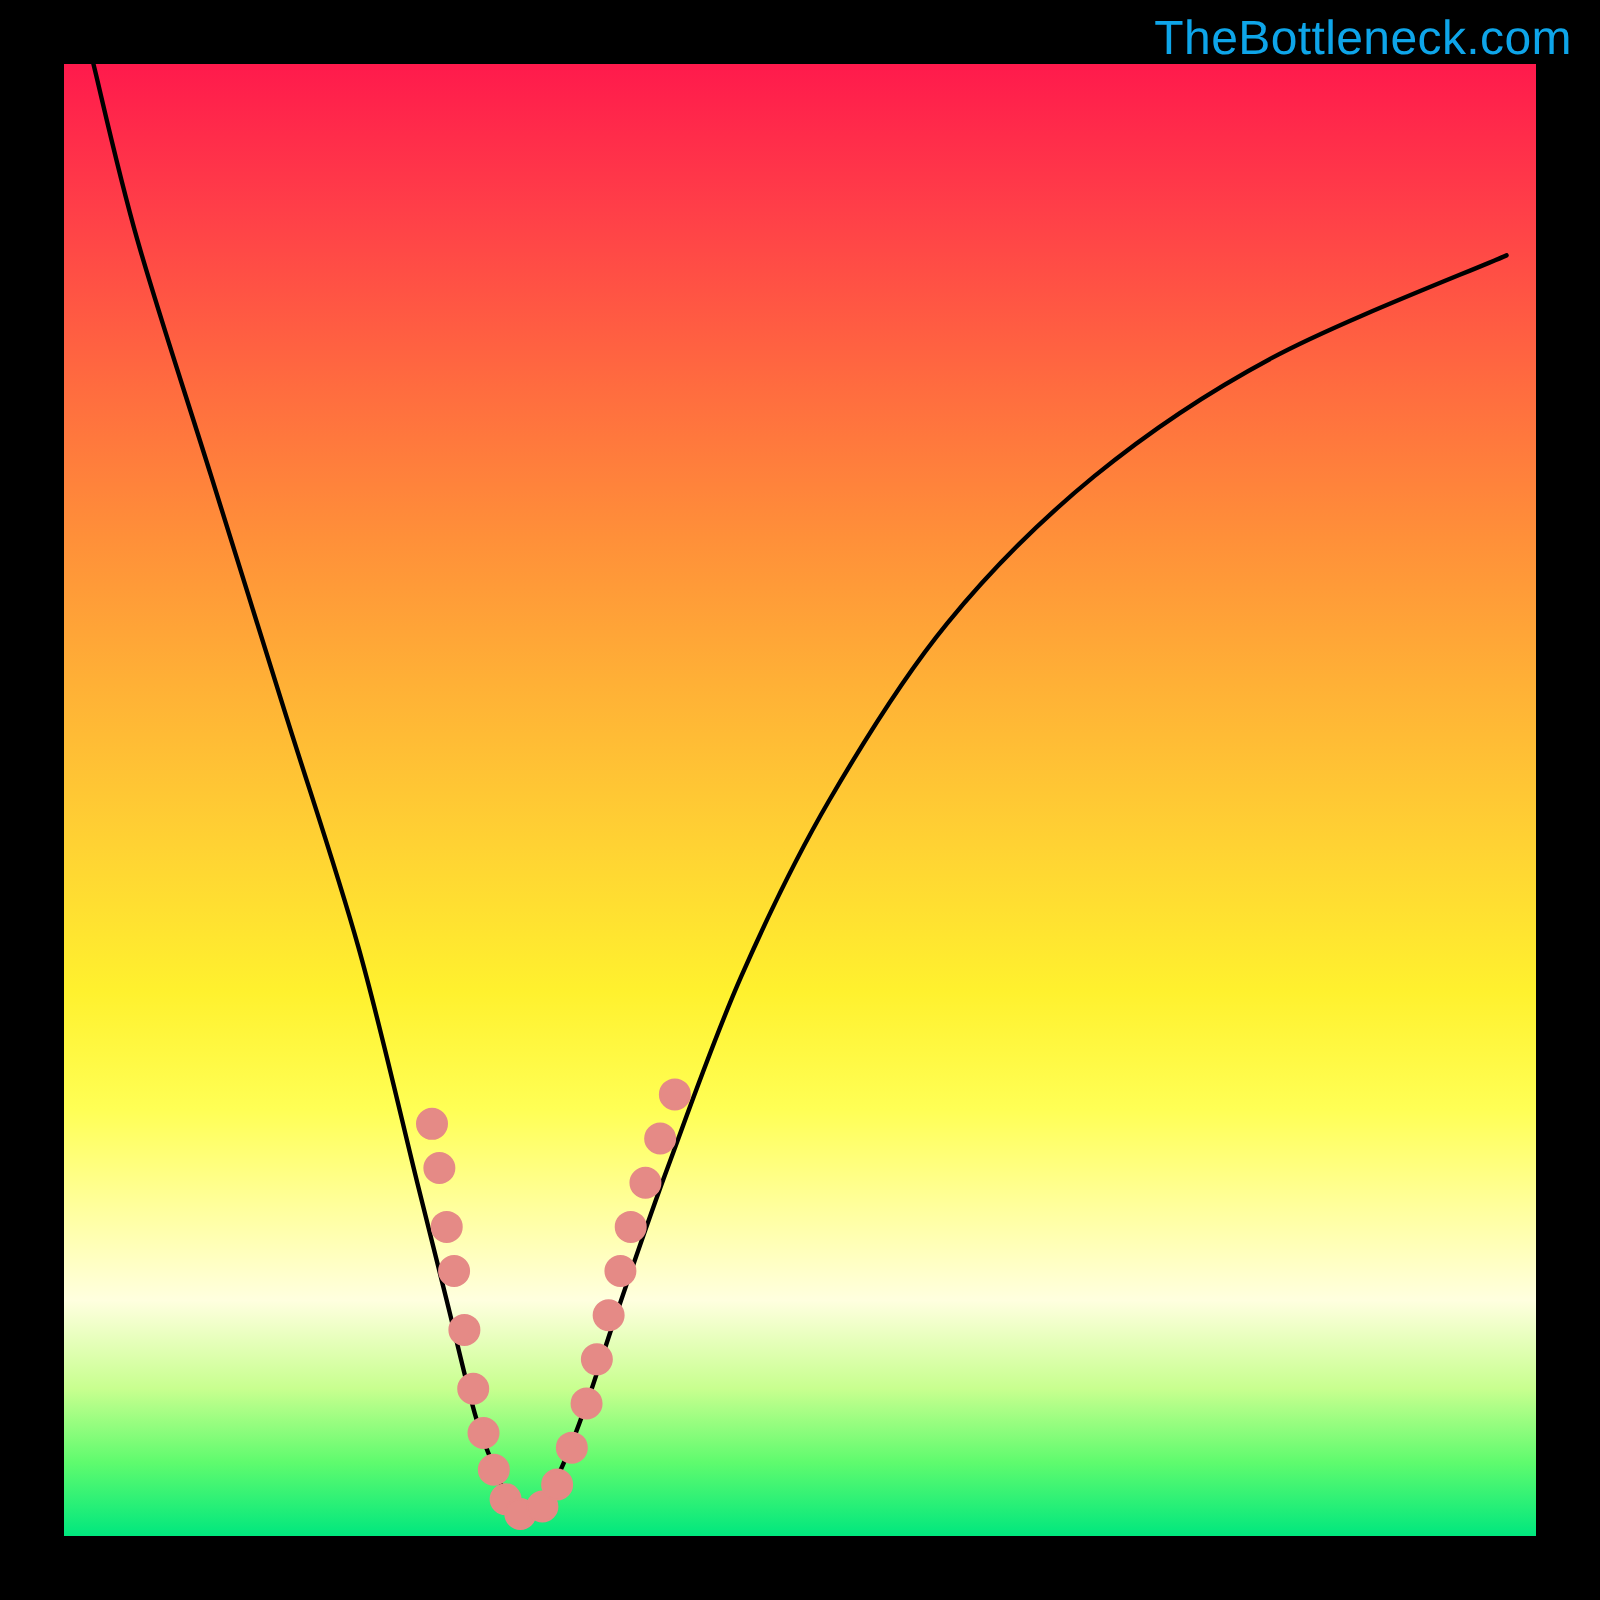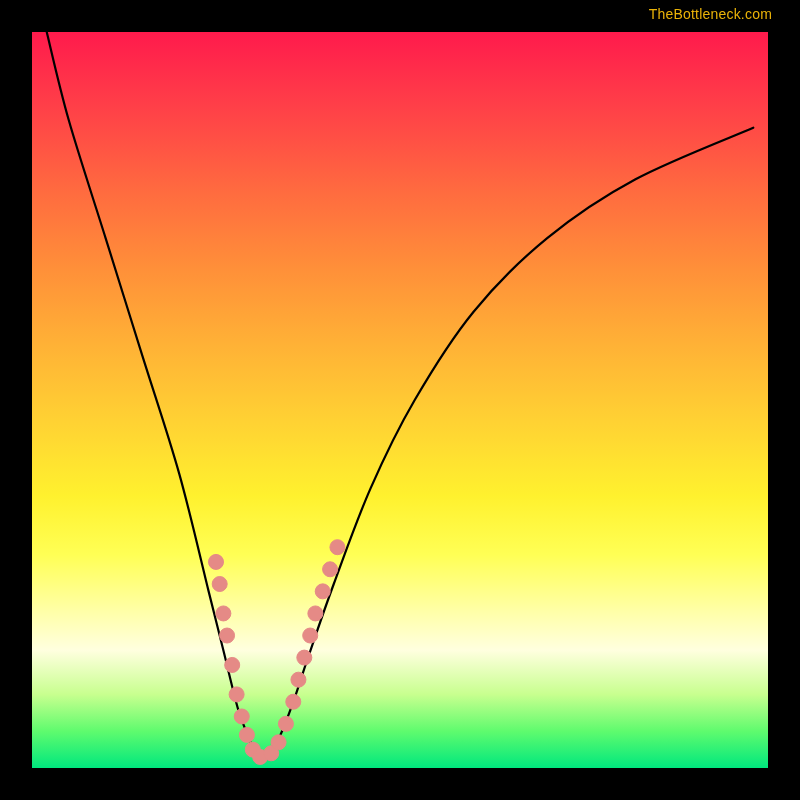--- a/index.html
+++ b/index.html
@@ -12,23 +12,23 @@
     overflow: hidden;
   }
   .wrap {
     position: relative;
     width: 800px;
     height: 800px;
   }
   .watermark {
     position: absolute;
     top: 6px;
-    right: 28px;
-    color: #eab308;
-    font-size: 14px;
+    right: 14px;
+    color: #0ea5e9;
+    font-size: 24px;
     letter-spacing: 0.2px;
     z-index: 10;
   }
   .plot {
     position: absolute;
     left: 32px;
     top: 32px;
     width: 736px;
     height: 736px;
     z-index: 1;

